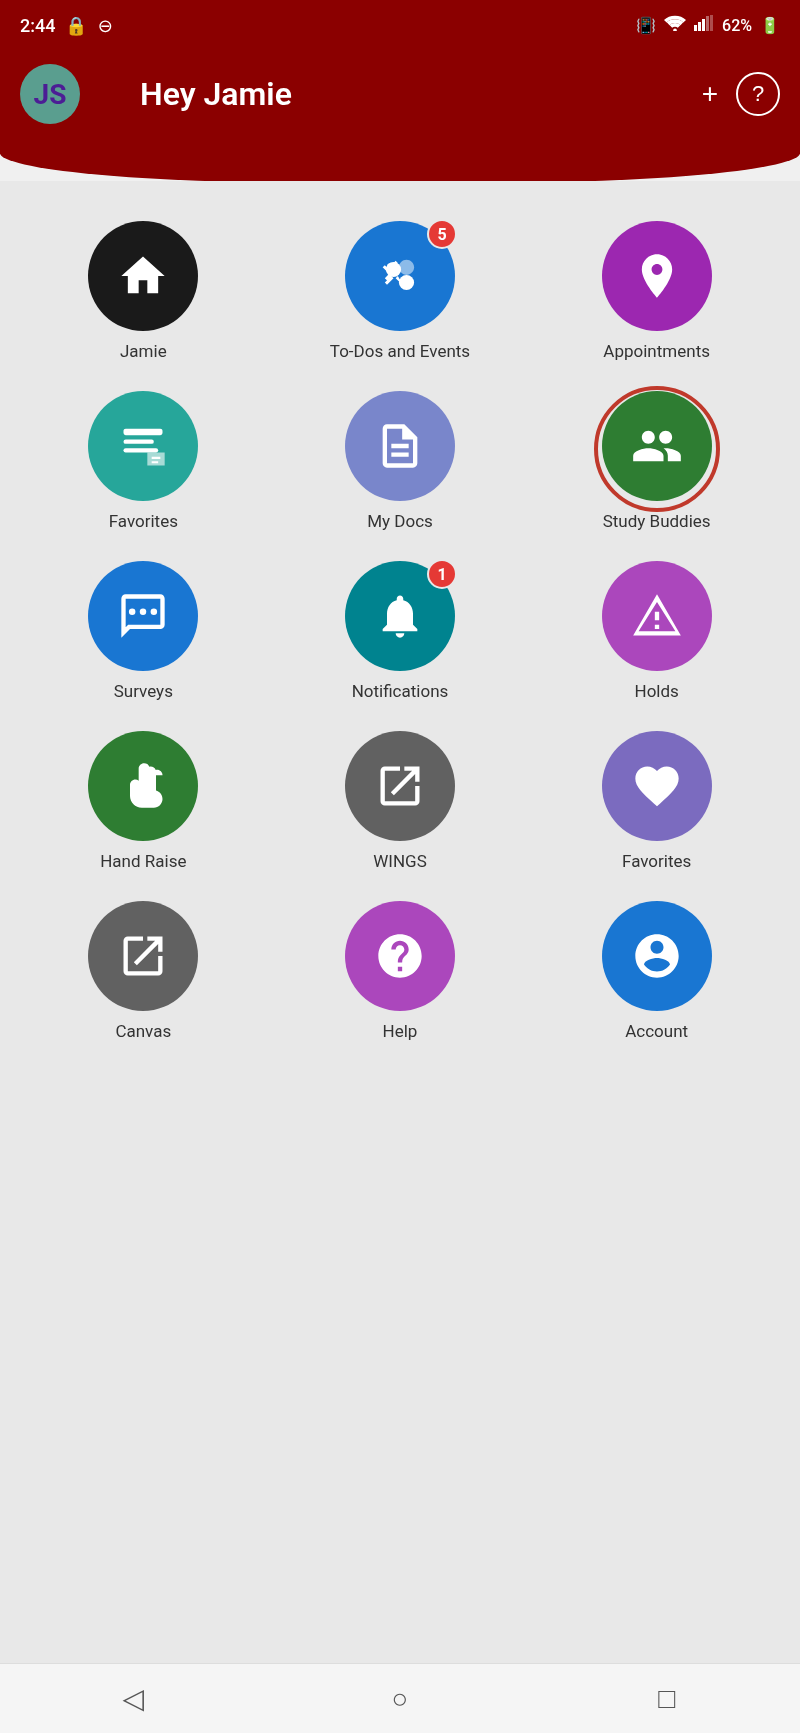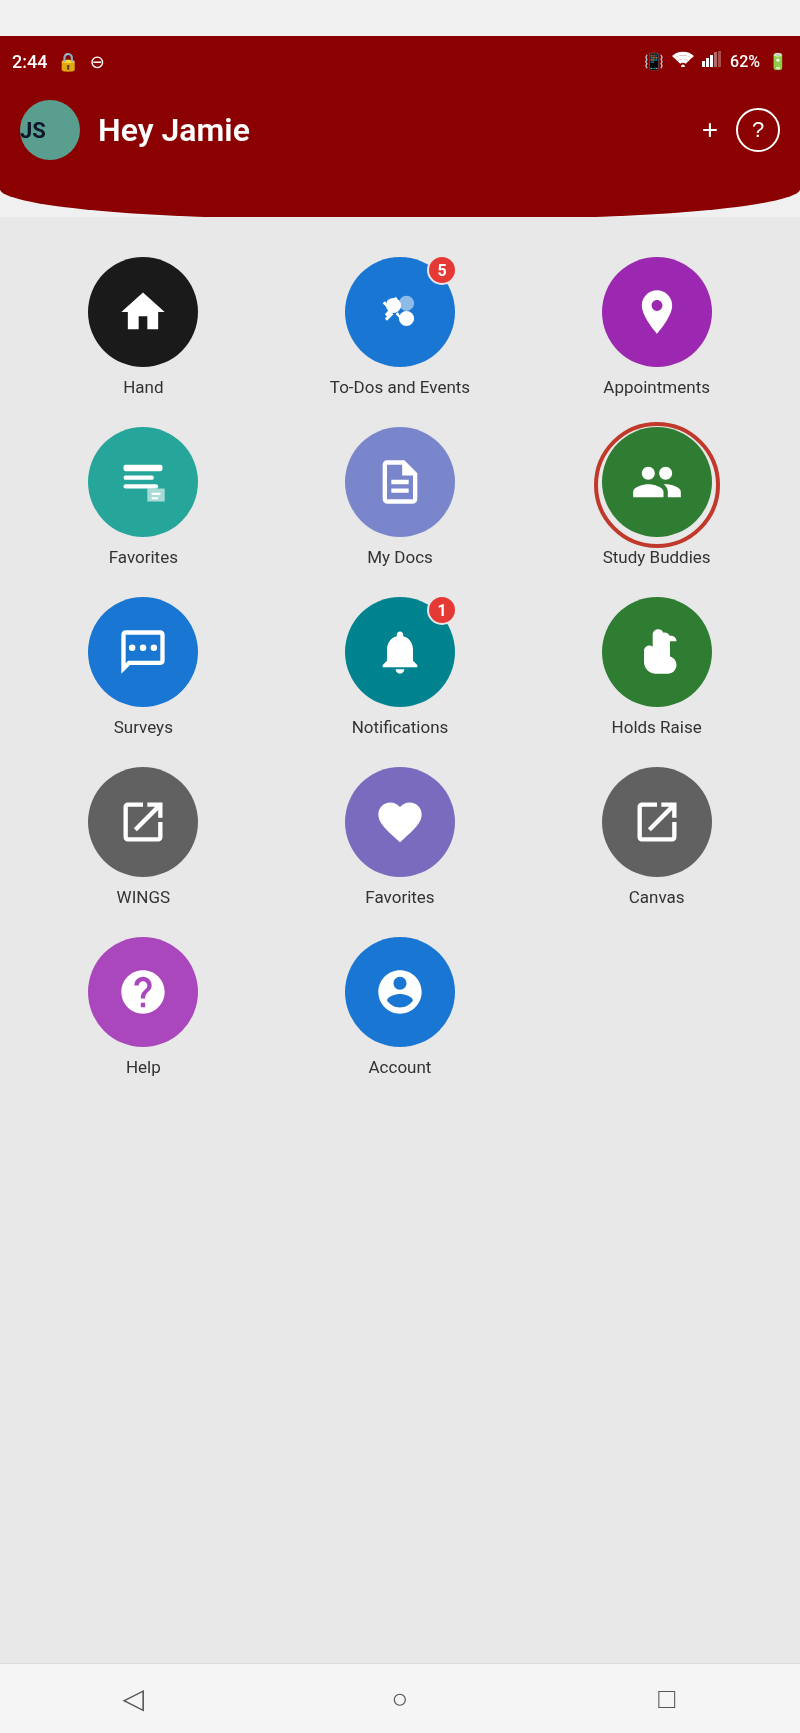--- a/index.html
+++ b/index.html
@@ -12,25 +12,24 @@
       overflow-x: hidden;
     }
 
     
     .status-bar {
       background: #8b0000;
       color: white;
       display: flex;
       justify-content: space-between;
       align-items: center;
-      padding: 8px 12px;
+      padding: 8px 20px;
       height: 50px;
       font-size: 18px;
       font-weight: 500;
-      margin-top: 36px;
     }
     .status-left { display: flex; align-items: center; gap: 10px; }
     .status-right { display: flex; align-items: center; gap: 8px; font-size: 16px; }
 
     
     .header {
       background: #8b0000;
       color: white;
       display: flex;
       align-items: center;
@@ -44,30 +43,31 @@
       border-radius: 0 0 40% 40% / 0 0 100% 100%;
       margin-top: -1px;
     }
     .avatar {
       width: 60px;
       height: 60px;
       border-radius: 50%;
       background: #5a9e8f;
       display: flex;
       align-items: center;
-      justify-content: flex-start;
-      font-size: 22px;
+      justify-content: center;
+      font-size: 28px;
       font-weight: bold;
-      color: #0f172a;
+      color: #4c1d95;
       flex-shrink: 0;
     }
     .header-title {
       font-size: 32px;
       font-weight: 600;
       flex: 1;
+      margin-left: 42px;
     }
     .header-actions {
       display: flex;
       align-items: center;
       gap: 18px;
     }
     .header-btn {
       background: none;
       border: 2.5px solid white;
       border-radius: 50%;
@@ -239,21 +239,21 @@
 <div class="main-bg">
   <div class="grid-container">
     <div class="grid" id="app-grid">
 
     <div class="grid-item">
           <div class="icon-circle" style="background: rgb(26, 26, 26);">
             <svg viewBox="0 0 24 24" fill="white">
               <path d="M10 20v-6h4v6h5v-8h3L12 3 2 12h3v8z"></path>
             </svg>
           </div>
-          <div class="icon-label">Hand</div>
+          <div class="icon-label">Jamie</div>
         </div>
         <div class="grid-item">
           <div class="icon-circle" style="background: rgb(25, 118, 210);">
             <svg viewBox="0 0 24 24" fill="white">
               <circle cx="9" cy="9" r="3.5"></circle>
               <circle cx="15" cy="15" r="3.5"></circle>
               <path d="M15 11.5c1.9 0 3.5-1.6 3.5-3.5S16.9 4.5 15 4.5 11.5 6.1 11.5 8s1.6 3.5 3.5 3.5z" opacity="0.5"></path>
               <path d="M7 13l-2 2 1 1 3-3-2-2-2 2 2 2zm1-4l3-3-1-1-2 2-1-1-1 1 2 2z"></path>
               <path d="M8 7l-1.5 1.5L5 7l-1 1 2.5 2.5L9 8zm6 6l-1.5 1.5L11 12l-1 1 2.5 2.5L14 14z"></path>
             </svg>
@@ -313,26 +313,34 @@
         <div class="grid-item">
           <div class="icon-circle" style="background: rgb(0, 131, 143);">
             <svg viewBox="0 0 24 24" fill="white">
               <path d="M12 22c1.1 0 2-.9 2-2h-4c0 1.1.9 2 2 2zm6-6V11c0-3.07-1.64-5.64-4.5-6.32V4c0-.83-.67-1.5-1.5-1.5s-1.5.67-1.5 1.5v.68C7.63 5.36 6 7.92 6 11v5l-2 2v1h16v-1l-2-2z"></path>
             </svg>
             <div class="badge">1</div>
           </div>
           <div class="icon-label">Notifications</div>
         </div>
         <div class="grid-item">
+          <div class="icon-circle" style="background: rgb(171, 71, 188);">
+            <svg viewBox="0 0 24 24" fill="white">
+              <path d="M12 2L1 21h22L12 2zm0 3.5L20.5 19h-17L12 5.5zM11 10v4h2v-4h-2zm0 6v2h2v-2h-2z"></path>
+            </svg>
+          </div>
+          <div class="icon-label">Holds</div>
+        </div>
+        <div class="grid-item">
           <div class="icon-circle" style="background: rgb(46, 125, 50);">
             <svg viewBox="0 0 24 24" fill="white">
               <path d="M21 7c0-1.38-1.12-2.5-2.5-2.5-.21 0-.42.03-.62.08C17.55 3.63 16.6 3 15.5 3c-.21 0-.41.03-.6.07C14.55 2.01 13.64 1.5 12.5 1.5 11.12 1.5 10 2.62 10 4v5.56C9.56 9.21 9.06 9 8.5 9 7.12 9 6 10.12 6 11.5v5.08C6 19.55 8.45 22 11.42 22H17c2.21 0 4-1.79 4-4 0-1.86-1.27-3.43-3-3.87V7z"></path>
             </svg>
           </div>
-          <div class="icon-label">Holds Raise</div>
+          <div class="icon-label">Hand Raise</div>
         </div>
         <div class="grid-item">
           <div class="icon-circle" style="background: rgb(97, 97, 97);">
             <svg viewBox="0 0 24 24" fill="white">
               <path d="M19 19H5V5h7V3H5c-1.11 0-2 .9-2 2v14c0 1.1.89 2 2 2h14c1.1 0 2-.9 2-2v-7h-2v7zM14 3v2h3.59l-9.83 9.83 1.41 1.41L19 6.41V10h2V3h-7z"></path>
             </svg>
           </div>
           <div class="icon-label">WINGS</div>
         </div>
         <div class="grid-item">

